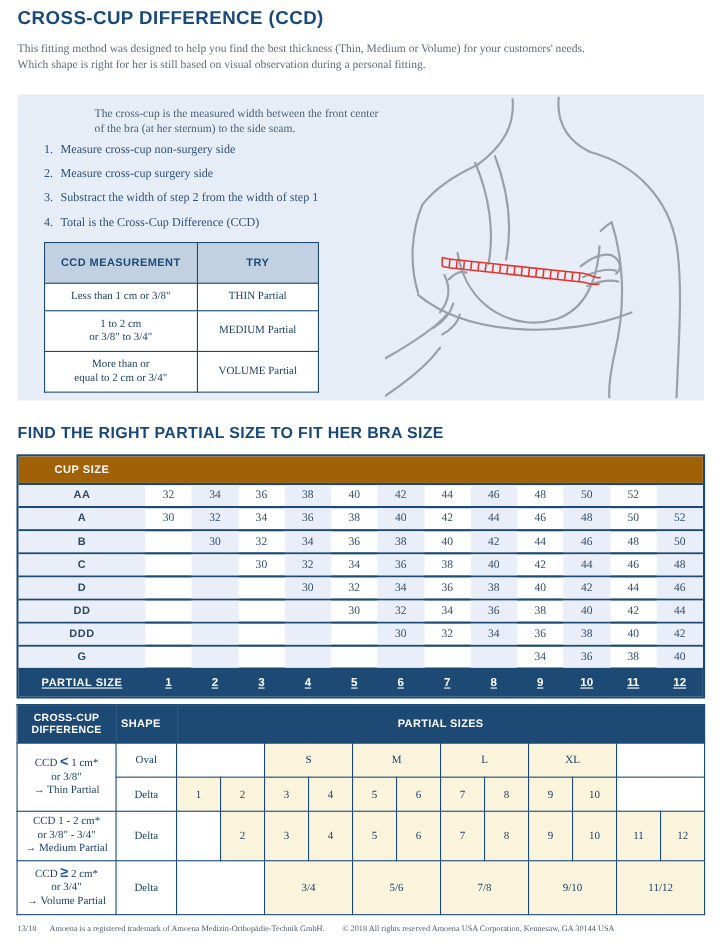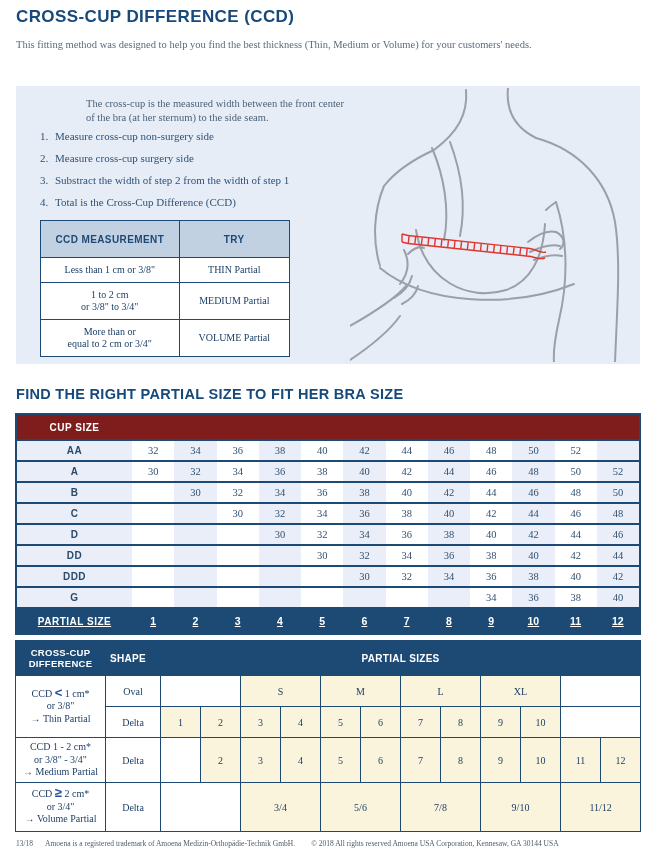--- a/index.html
+++ b/index.html
@@ -26,21 +26,21 @@
   .col-meas{width:138px;} .col-try{width:112px;}
 
   #illustration{position:absolute;left:334px;top:2px;}
 
   
   #section-title{position:absolute;left:16px;top:386px;font-family:"Liberation Sans",sans-serif;
          font-weight:bold;font-size:14.5px;letter-spacing:.3px;color:#17497a;}
 
   
   #size-table{position:absolute;left:15px;top:413px;width:626px;border:2px solid #1d4a75;box-sizing:border-box;}
-  .st-header{display:grid;grid-template-columns:115px 1fr;background:#7f1d1d;height:24px;align-items:center;}
+  .st-header{display:grid;grid-template-columns:115px 1fr;background:#a16207;height:24px;align-items:center;}
   .st-header div{font-family:"Liberation Sans",sans-serif;font-weight:bold;font-size:10px;
          letter-spacing:.5px;color:#ffffff;text-align:center;}
   .st-row{display:grid;grid-template-columns:115px repeat(12,1fr);height:19px;border-top:2px solid #1d4a75;}
   .st-cup{background:#e9eef8;font-family:"Liberation Sans",sans-serif;font-weight:600;font-size:10px;
          color:#2c4a68;display:flex;align-items:center;justify-content:center;letter-spacing:.5px;}
   .st-cell{font-size:10.5px;color:#33506e;display:flex;align-items:center;justify-content:center;}
   .st-cell.shade{background:#e9eef8;}
   .st-footer{display:grid;grid-template-columns:115px repeat(12,1fr);height:24px;background:#1d4a75;
          border-top:2px solid #1d4a75;align-items:center;}
   .st-footer div{color:#fff;font-family:"Liberation Sans",sans-serif;font-weight:bold;text-align:center;text-decoration:underline;}
@@ -74,20 +74,21 @@
 </style>
 </head>
 <body>
 
 <div id="page">
 
   <div id="title">CROSS-CUP DIFFERENCE (CCD)</div>
 
   <div id="intro">
     <div>This fitting method was designed to help you find the best thickness (Thin, Medium or Volume) for your customers' needs.</div>
+    <div>Which shape is right for her is still based on visual observation during a personal fitting.</div>
   </div>
 
   <div id="info-box">
     <div class="box-desc">
       <div>The cross-cup is the measured width between the front center</div>
       <div>of the bra (at her sternum) to the side seam.</div>
     </div>
 
     <div id="steps">
         <div class="step">

